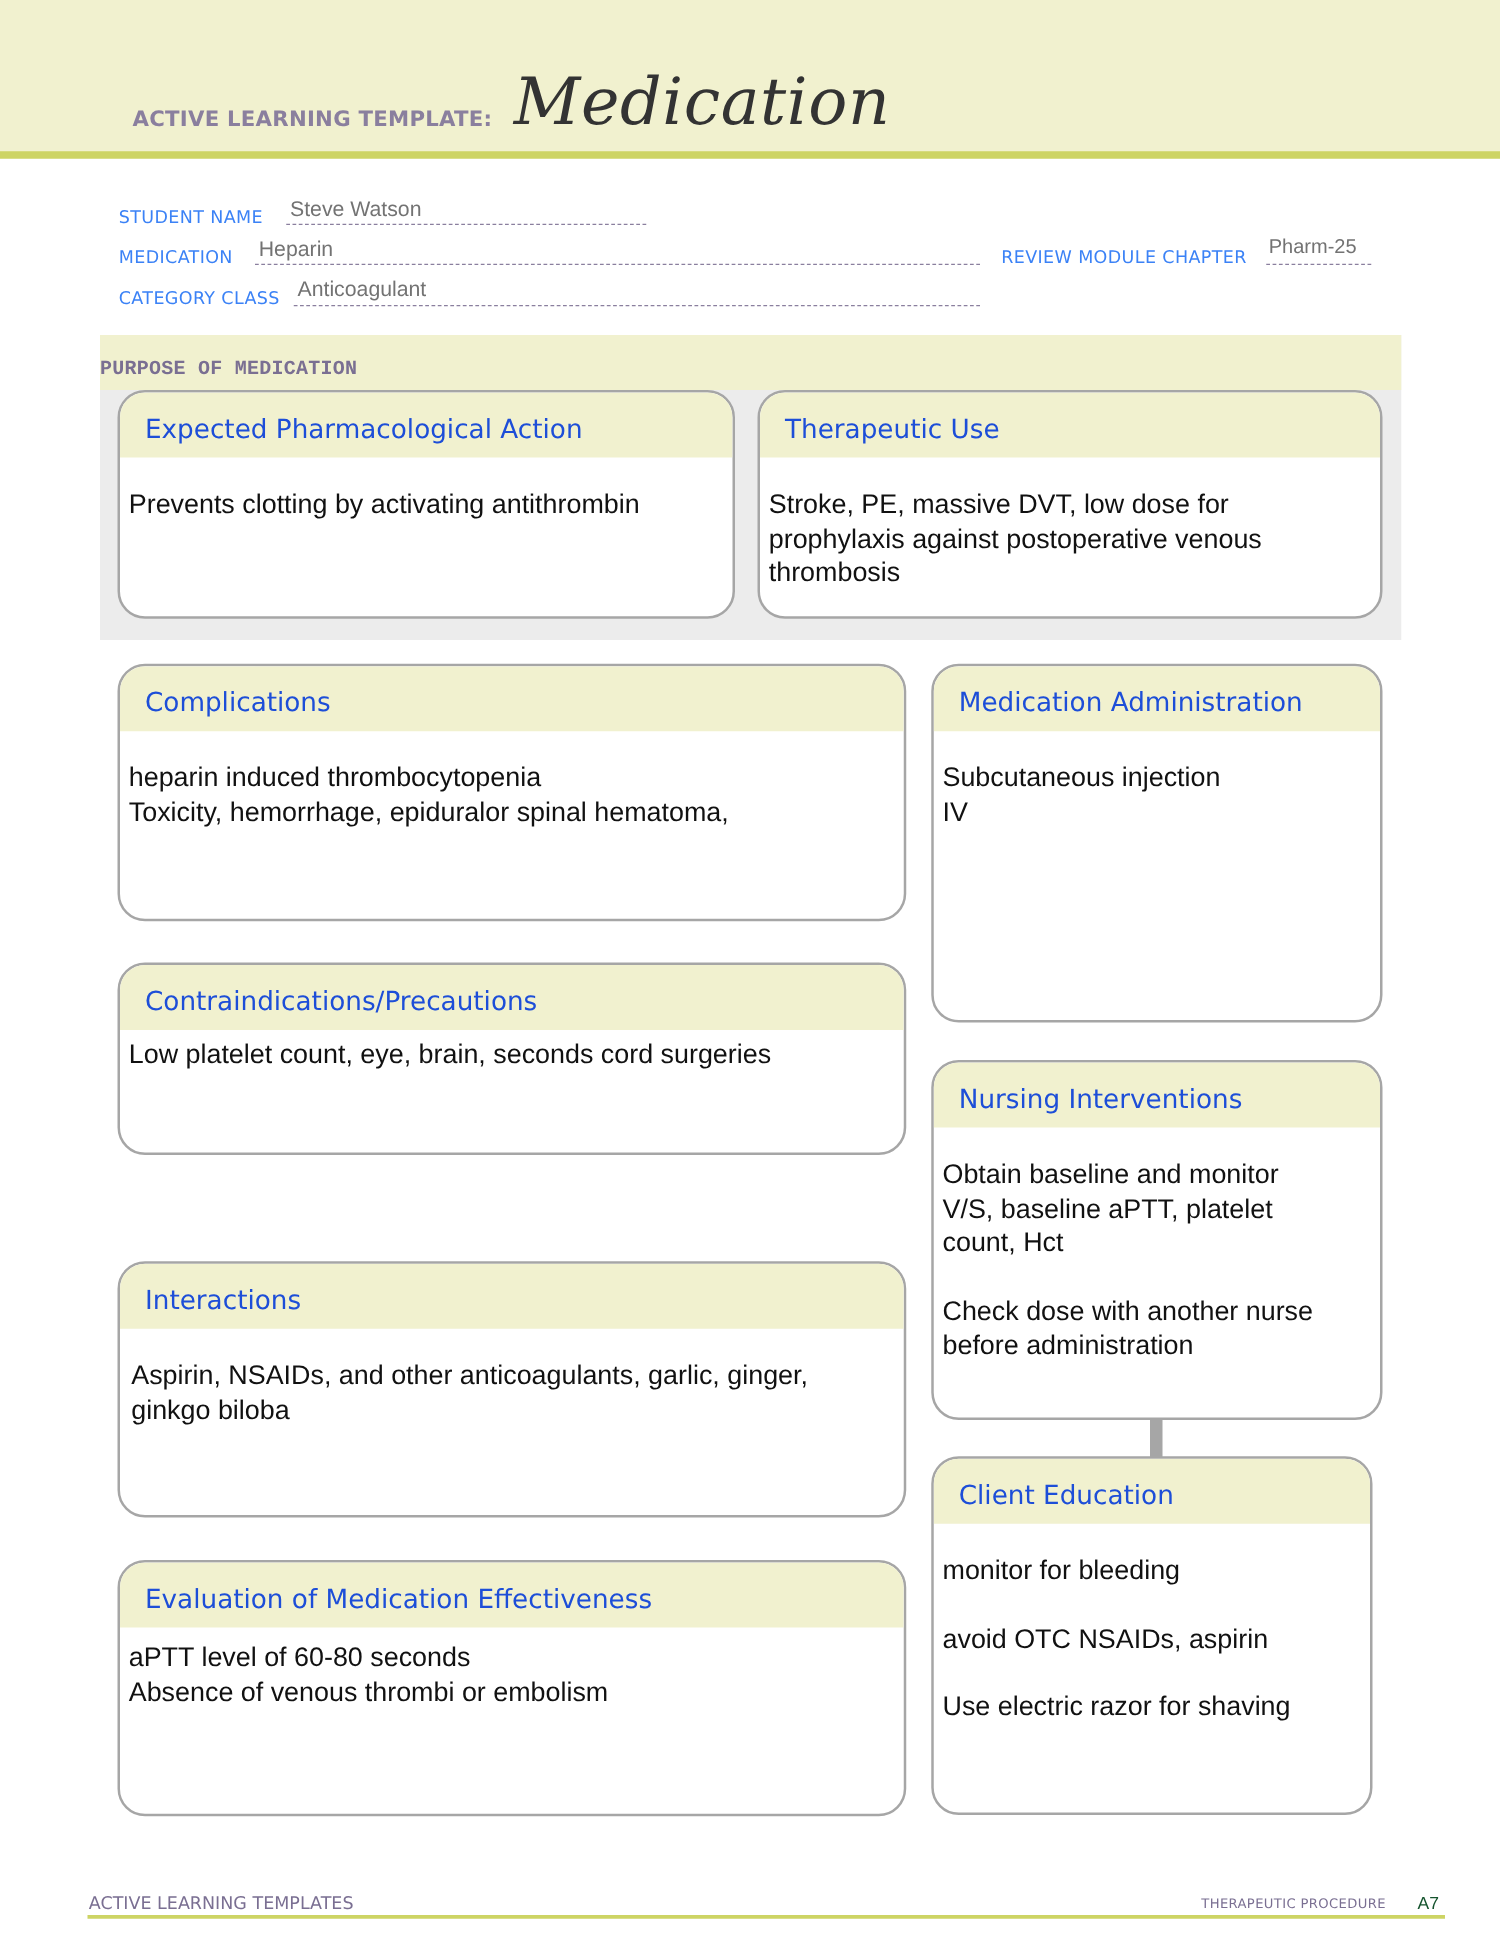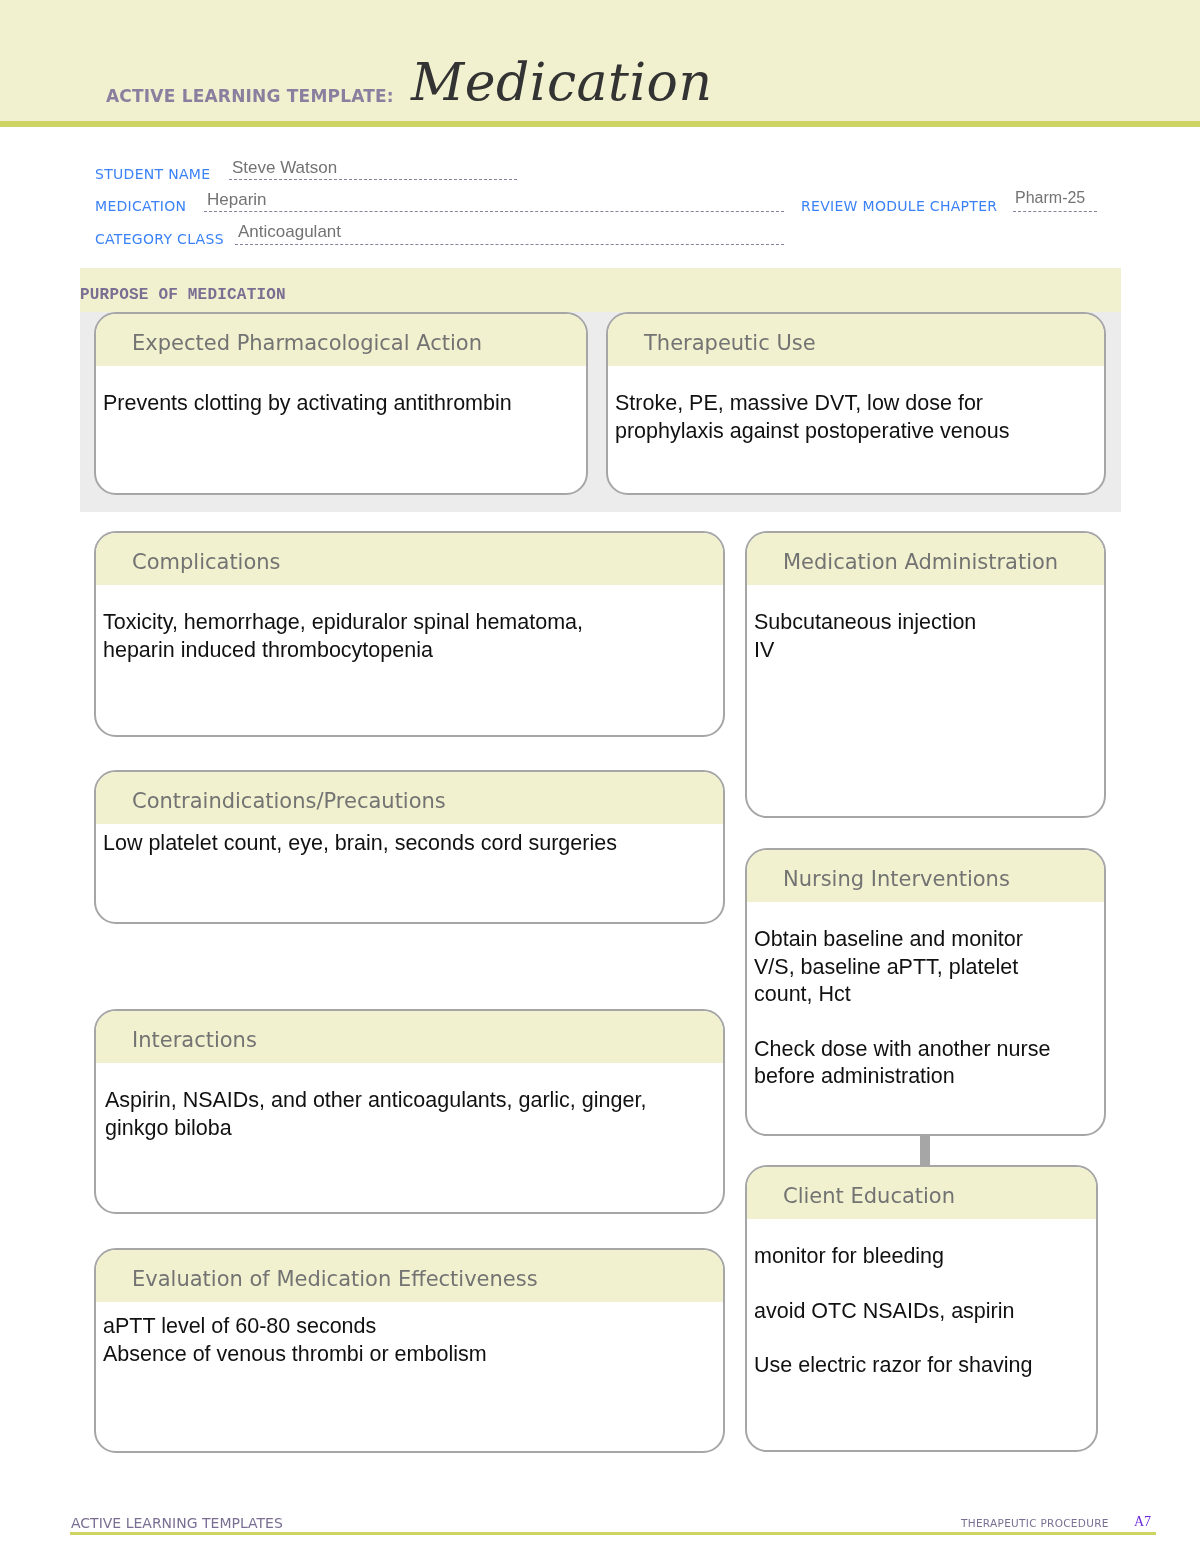--- a/index.html
+++ b/index.html
@@ -53,22 +53,22 @@
     color: #7a6f92; letter-spacing: 0.2px; text-align: center;
   }
 
   .card {
     position: absolute; background: #ffffff;
     border: 2.5px solid #a6a6a6; border-radius: 22px; overflow: hidden;
     box-sizing: border-box;
   }
   .card-head {
     height: 52px; background: #f1f1cf;
-    padding-left: 36px; box-sizing: border-box;
-    font-family: "DejaVu Sans", sans-serif; font-size: 21px; color: #737373;
+    padding-left: 20px; box-sizing: border-box;
+    font-family: "DejaVu Sans", sans-serif; font-size: 21px; color: #1d4ed8;
     line-height: 58px; white-space: nowrap;
   }
   .card-body {
     padding: 24px 8px 0 7px;
     font-family: "Liberation Sans", sans-serif; font-size: 21.5px; color: #111;
     line-height: 27.5px;
   }
   .card-body p { margin: 0; }
   .card-body .gap { margin-top: 27px; }
 
@@ -81,21 +81,21 @@
     position: absolute; left: 71px; top: 1515px;
     font-family: "DejaVu Sans", sans-serif; font-size: 14px; color: #7a6f92;
   }
   .footer-right {
     position: absolute; right: 96px; top: 1517px;
     font-family: "DejaVu Sans", sans-serif; font-size: 10.5px; color: #7a6f92;
     letter-spacing: 0.3px;
   }
   .footer-page {
     position: absolute; left: 1134px; top: 1514px;
-    font-family: Liberation Serif, serif; font-size: 14px; color: #6d28d9;
+    font-family: Liberation Sans, sans-serif; font-size: 14px; color: #14532d;
   }
   .footer-rule {
     position: absolute; left: 70px; top: 1532px; width: 1086px; height: 3px;
     background: #cdd464;
   }
 </style>
 </head>
 <body>
 
 <div class="header-band"></div>
@@ -130,28 +130,29 @@
   <div class="card-body">
     <p>Prevents clotting by activating antithrombin</p>
   </div>
 </div>
 
 <div class="card" style="left:606px; top:312px; width:500px; height:183px;">
   <div class="card-head">Therapeutic Use</div>
   <div class="card-body">
     <p>Stroke, PE, massive DVT, low dose for</p>
     <p>prophylaxis against postoperative venous</p>
+    <p>thrombosis</p>
   </div>
 </div>
 
 <div class="card" style="left:94px; top:531px; width:631px; height:206px;">
   <div class="card-head">Complications</div>
   <div class="card-body">
+    <p>heparin induced thrombocytopenia</p>
     <p>Toxicity, hemorrhage, epiduralor spinal hematoma,</p>
-    <p>heparin induced thrombocytopenia</p>
   </div>
 </div>
 
 <div class="card" style="left:745px; top:531px; width:361px; height:287px;">
   <div class="card-head">Medication Administration</div>
   <div class="card-body">
     <p>Subcutaneous injection</p>
     <p>IV</p>
   </div>
 </div>

